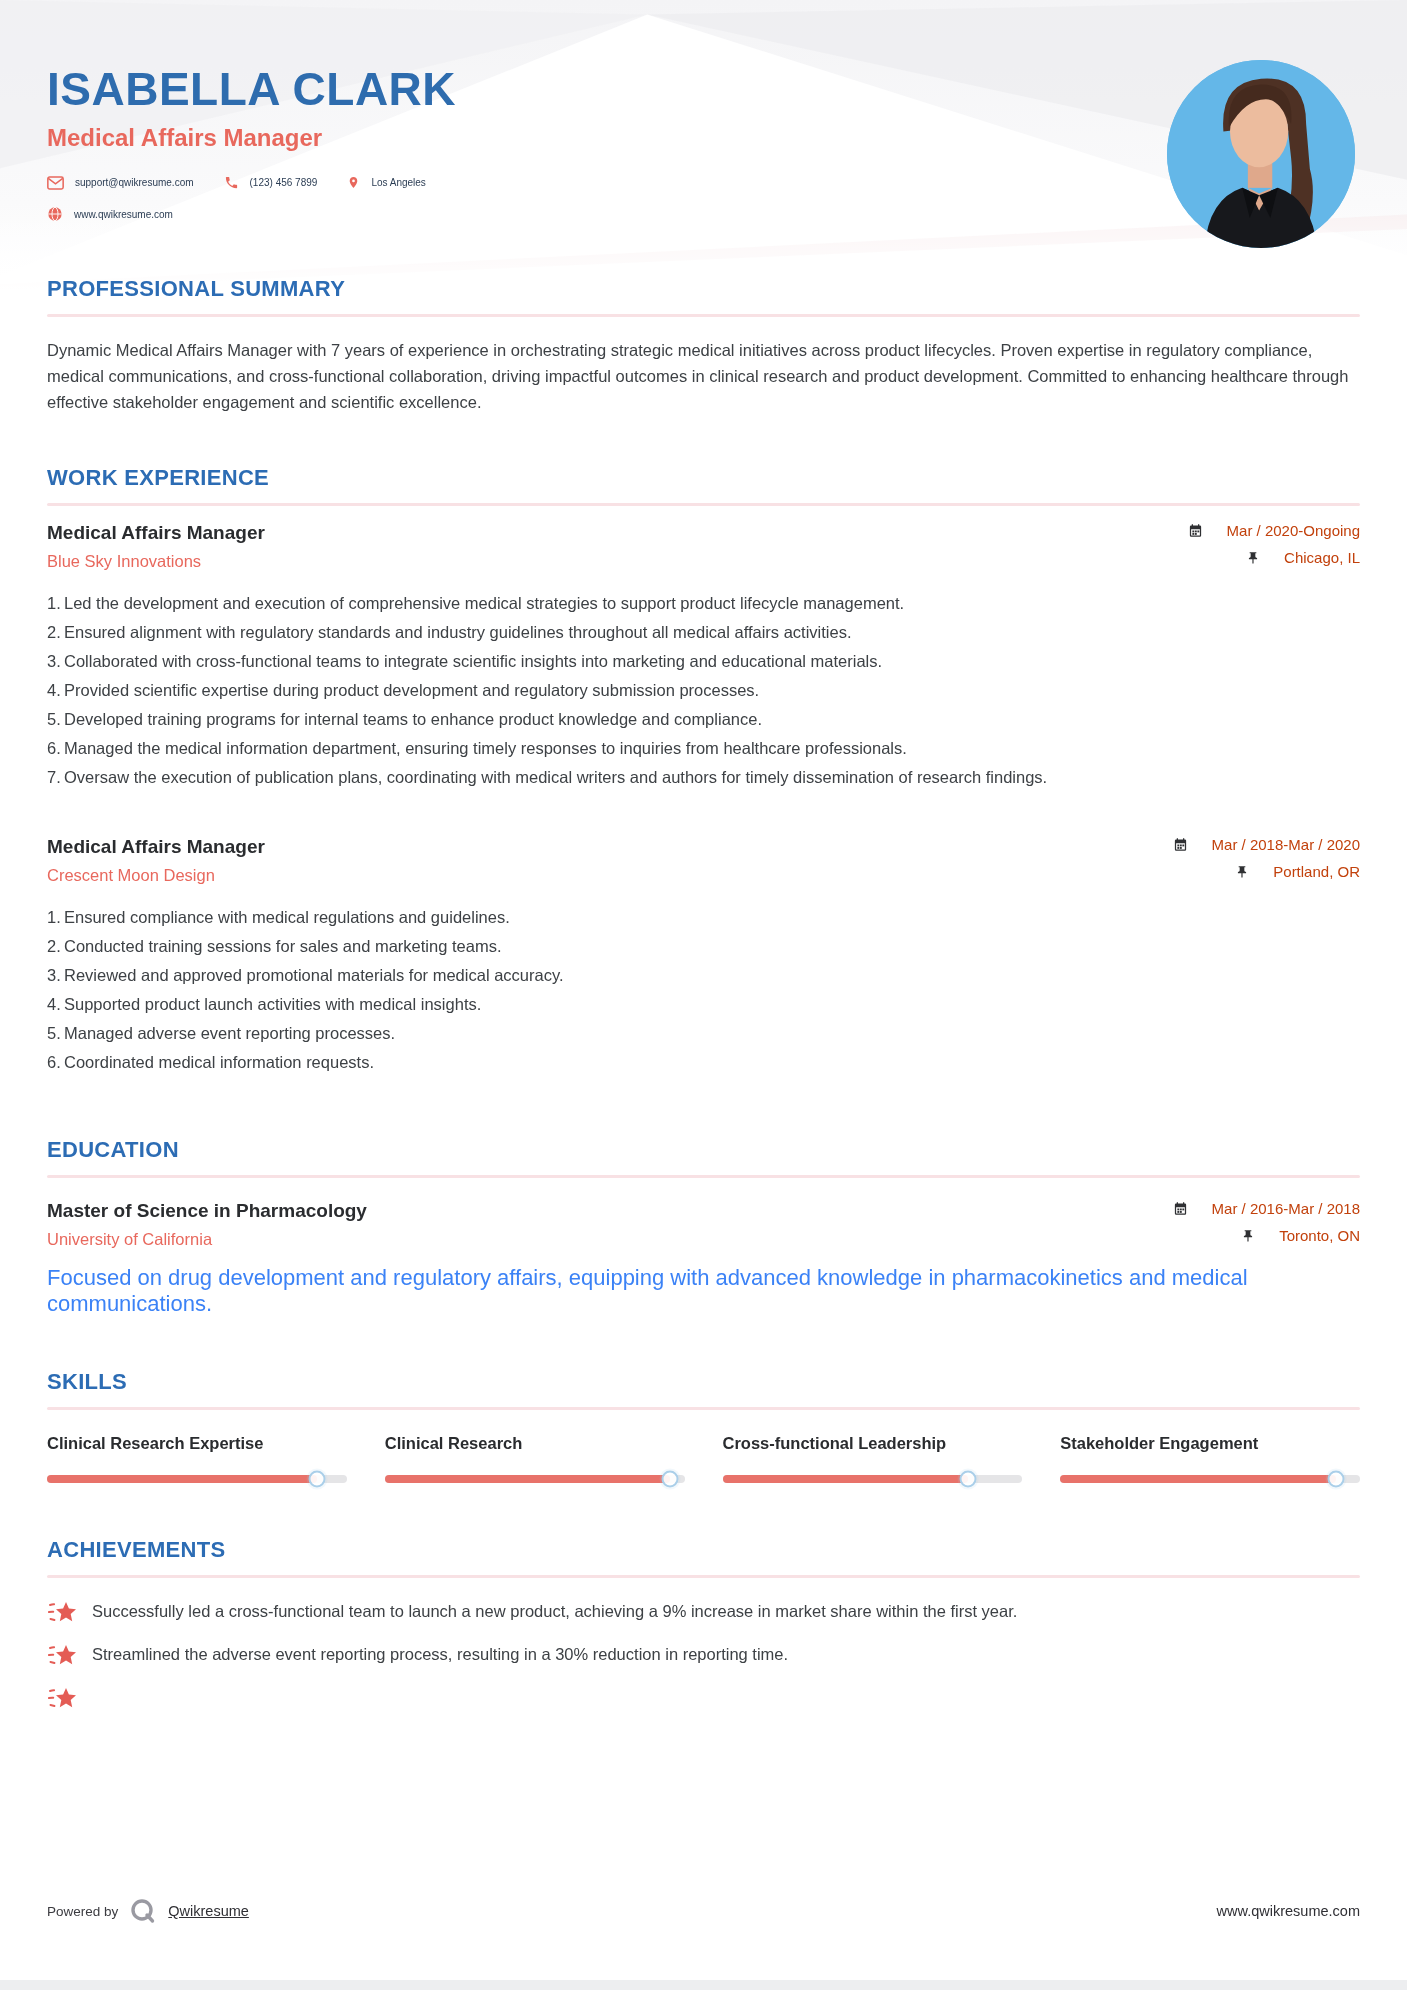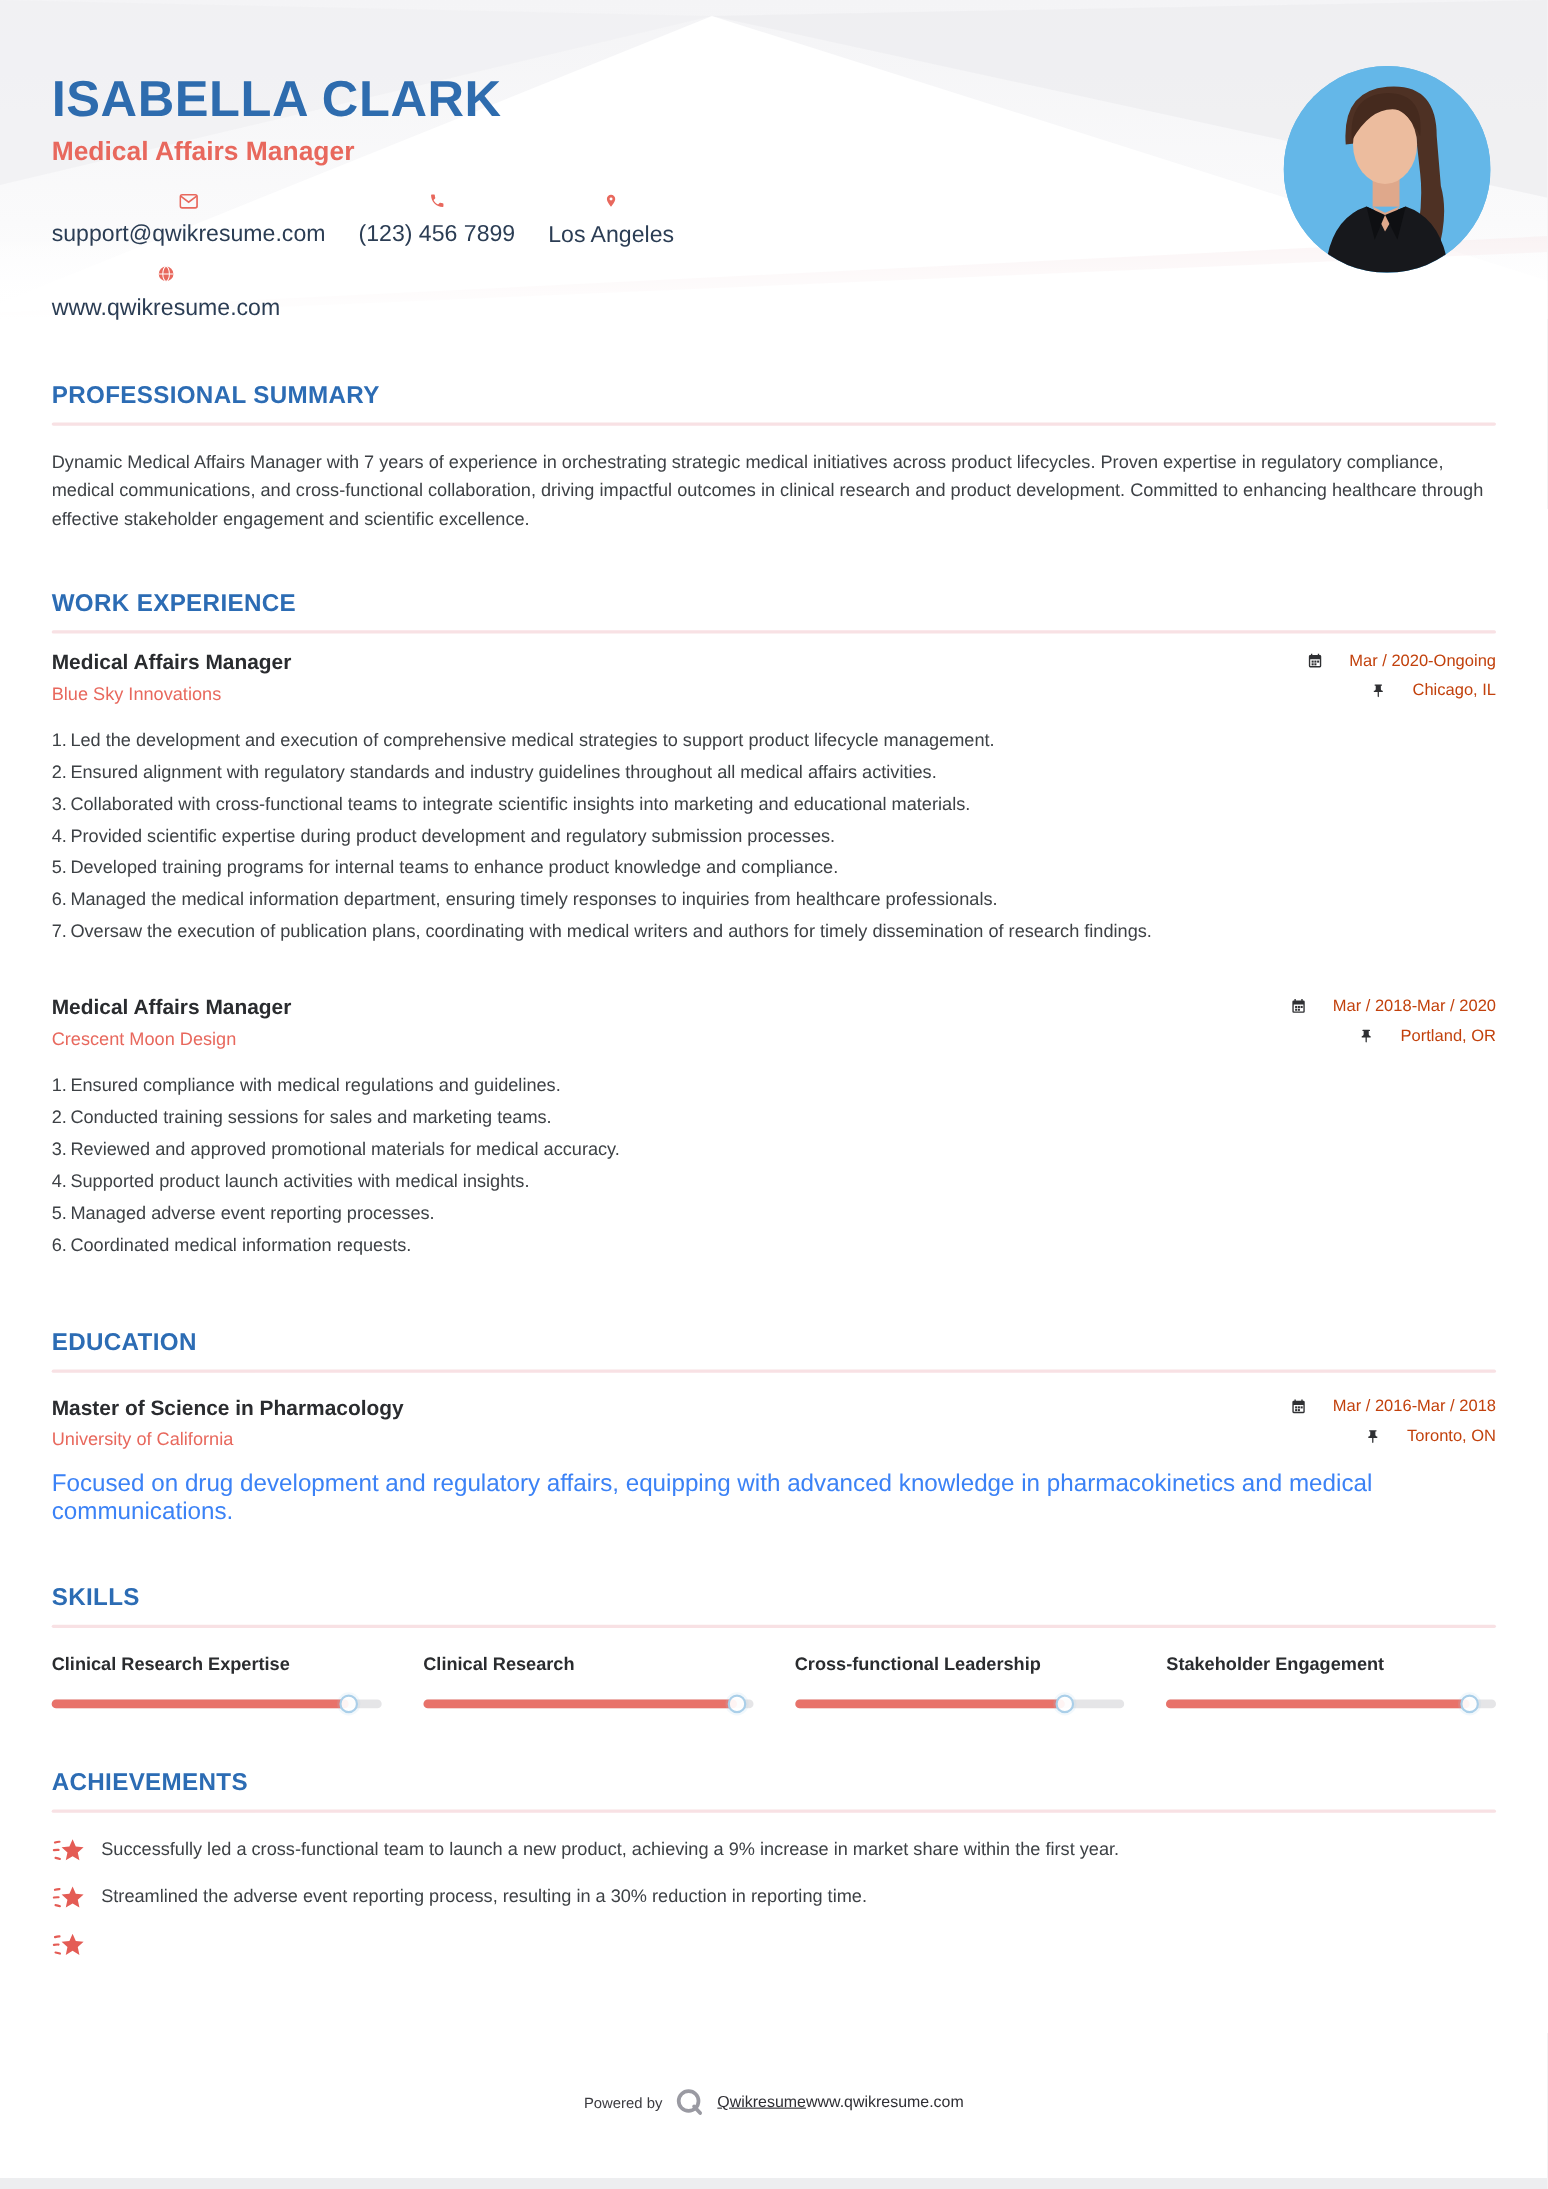--- a/index.html
+++ b/index.html
@@ -21,21 +21,21 @@
     background:linear-gradient(180deg, rgba(255,255,255,0), #ffffff); }
 
   .content { position:relative; padding:0 47px; }
 
   
   .name { padding-top:62px; font-size:46px; font-weight:800; letter-spacing:.5px; color:#2e6cae; }
   .job-headline { margin-top:8px; font-size:24px; font-weight:700; color:#e8685d; }
   .contact-row { display:flex; align-items:center; margin-top:22px; gap:30px; }
   .contact-row + .contact-row { margin-top:15px; }
   .contact-item { display:inline-flex; align-items:center; gap:11px;
-    font-size:21px; font-weight:500; color:#2b3d54;flex-direction:column; }
+    font-size:10px; font-weight:500; color:#2b3d54; }
   .contact-item svg { display:block; }
 
   .avatar { position:absolute; top:60px; left:1167px; width:188px; height:188px;
     border-radius:50%; overflow:hidden; background:#64b7e8; z-index:2; }
   .avatar svg { display:block; width:100%; height:100%; }
 
   
   .section-heading { font-size:22px; font-weight:800; letter-spacing:.3px; color:#2c6cb4; }
   .divider { margin-top:12px; height:3px; background:#f8e1e4; border-radius:2px; }
 
@@ -72,21 +72,21 @@
     box-shadow:0 0 0 2px rgba(170,207,233,.15); }
 
   .achievements-section { margin-top:54px; }
   .achievement { display:flex; align-items:flex-start; gap:15px; margin-top:20px; }
   .achievement + .achievement { margin-top:14px; }
   .achievement svg { flex:0 0 auto; margin-top:1px; }
   .achievement-text { font-size:16.5px; line-height:26px; color:#3d4145; }
 
   
   .footer { position:absolute; left:47px; right:47px; top:1896px;
-    display:flex; justify-content:center; align-items:center; }
+    display:flex; justify-content:space-between; align-items:center; }
   .footer-left { display:flex; align-items:center; gap:10px; }
   .powered-by { font-size:13.5px; color:#3b3b40; }
   .brand-link { font-size:14.5px; font-weight:500; color:#2f2f34; text-decoration:underline; cursor:pointer; }
   .footer-site { font-size:14.5px; color:#2f2f34; text-decoration:none; cursor:pointer; }
   .bottom-strip { position:absolute; left:0; right:0; bottom:0; height:10px; background:#edeef0; }
 </style>
 </head>
 <body>
 
 <div class="page">

